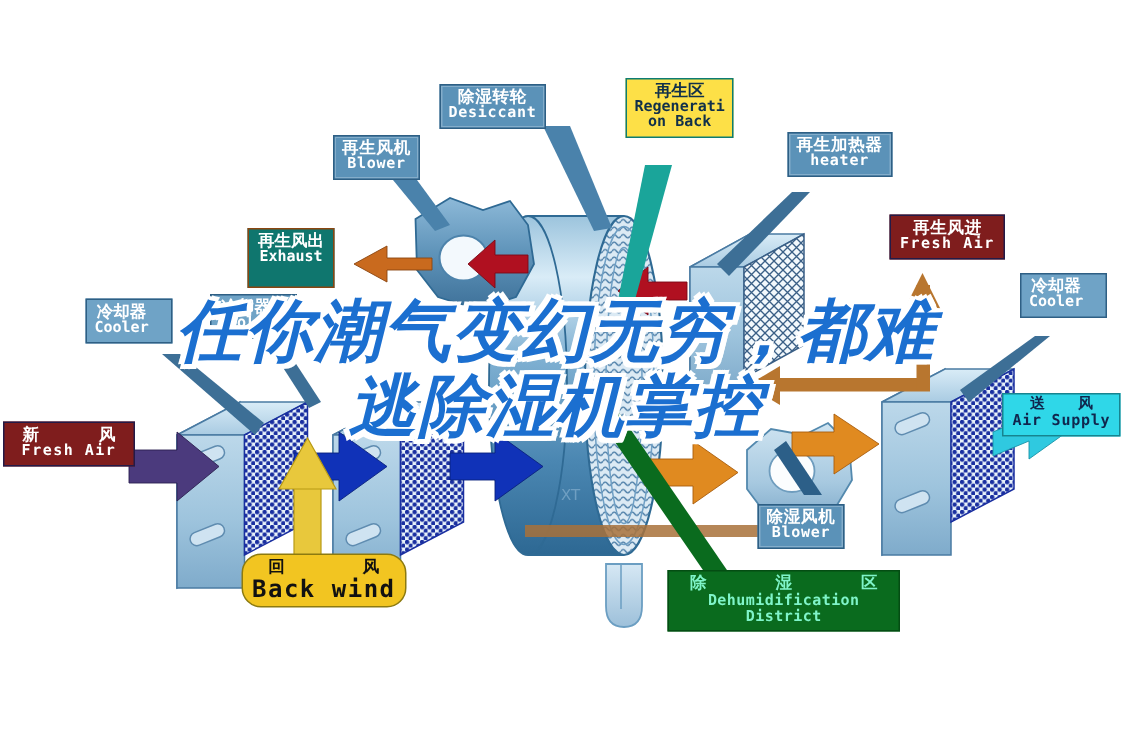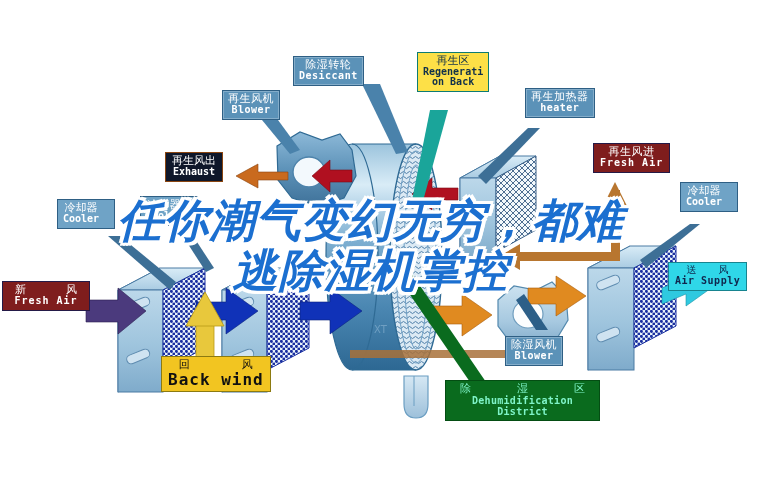--- a/index.html
+++ b/index.html
@@ -21,21 +21,21 @@
     position:absolute;
     box-sizing:border-box;
     text-align:center;
     line-height:1.08;
     white-space:nowrap;
     z-index:30;
   }
   .lbl .cn{
     display:block;
     font-family:"DejaVu Sans","Liberation Sans",sans-serif;
-    font-weight:normal;
+    font-weight:bold;
   }
   .lbl .en{
     display:block;
     font-family:"DejaVu Sans Mono","Liberation Mono",monospace;
     font-weight:bold;
   }
   
   .steel{
     background:#5b92b8;
     border:1px solid #2e5f84;
@@ -51,24 +51,24 @@
     background:#6fa3c6;
     border:1px solid #2e5f84;
     color:#ffffff;
     padding:2px 15px 3px 5px;
   }
   .steel2 .cn{font-size:11px;}
   .steel2 .en{font-size:10px;}
 
   
   .orange{
-    background:#0f172a;
+    background:#0f766e;
     border:1px solid #8a4510;
     color:#ffffff;
-    padding:2px 6px 3px 6px;
+    padding:2px 6px 13px 6px;
   }
   .orange .cn{font-size:11px;}
   .orange .en{font-size:10px;}
 
   
   .purple{
     background:#7f1d1d;
     border:1px solid #241a47;
     color:#ffffff;
     padding:2px 6px 3px 6px;
@@ -402,21 +402,21 @@
   <div class="lbl steel2" style="left:680px;top:182px;">
     <span class="cn">冷却器</span>
     <span class="en">Cooler</span>
   </div>
 
   <div class="lbl purple" style="left:2px;top:281px;">
     <span class="cn">新　　风</span>
     <span class="en">Fresh Air</span>
   </div>
 
-  <div class="lbl yellow" style="left:161px;top:356px;">
+  <div class="lbl yellow" style="left:161px;top:369px;border-radius:13px;">
     <span class="cn">回　　风</span>
     <span class="en">Back wind</span>
   </div>
 
   <div class="lbl steel" style="left:505px;top:336px;">
     <span class="cn">除湿风机</span>
     <span class="en">Blower</span>
   </div>
 
   <div class="lbl green" style="left:445px;top:380px;">

